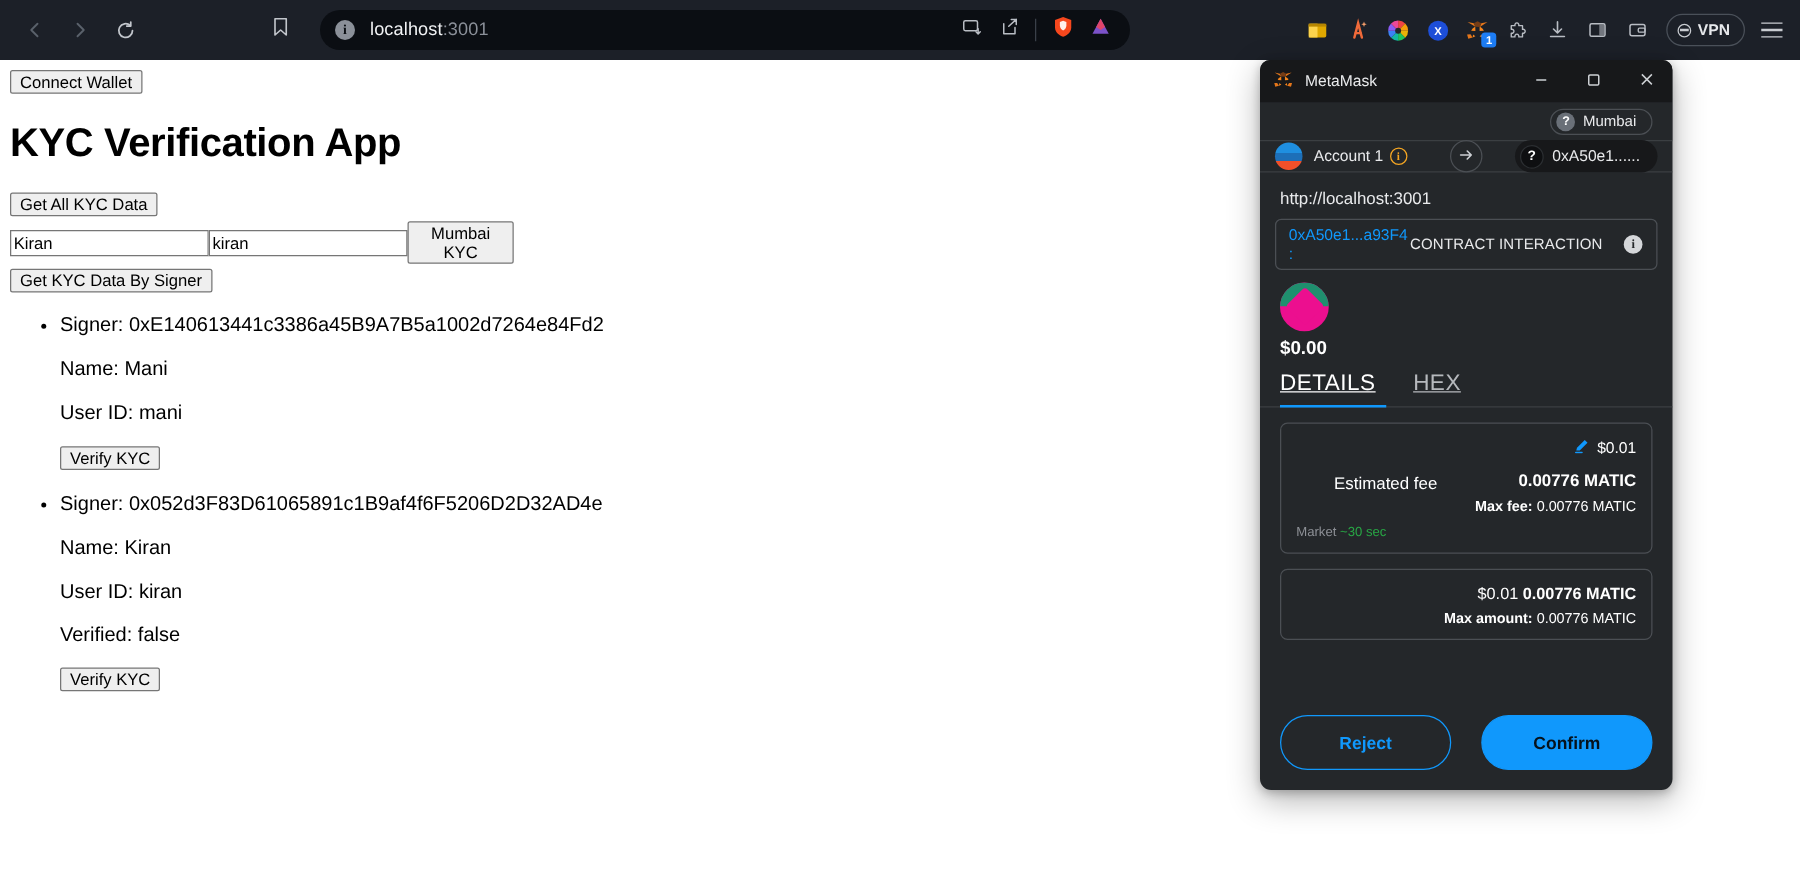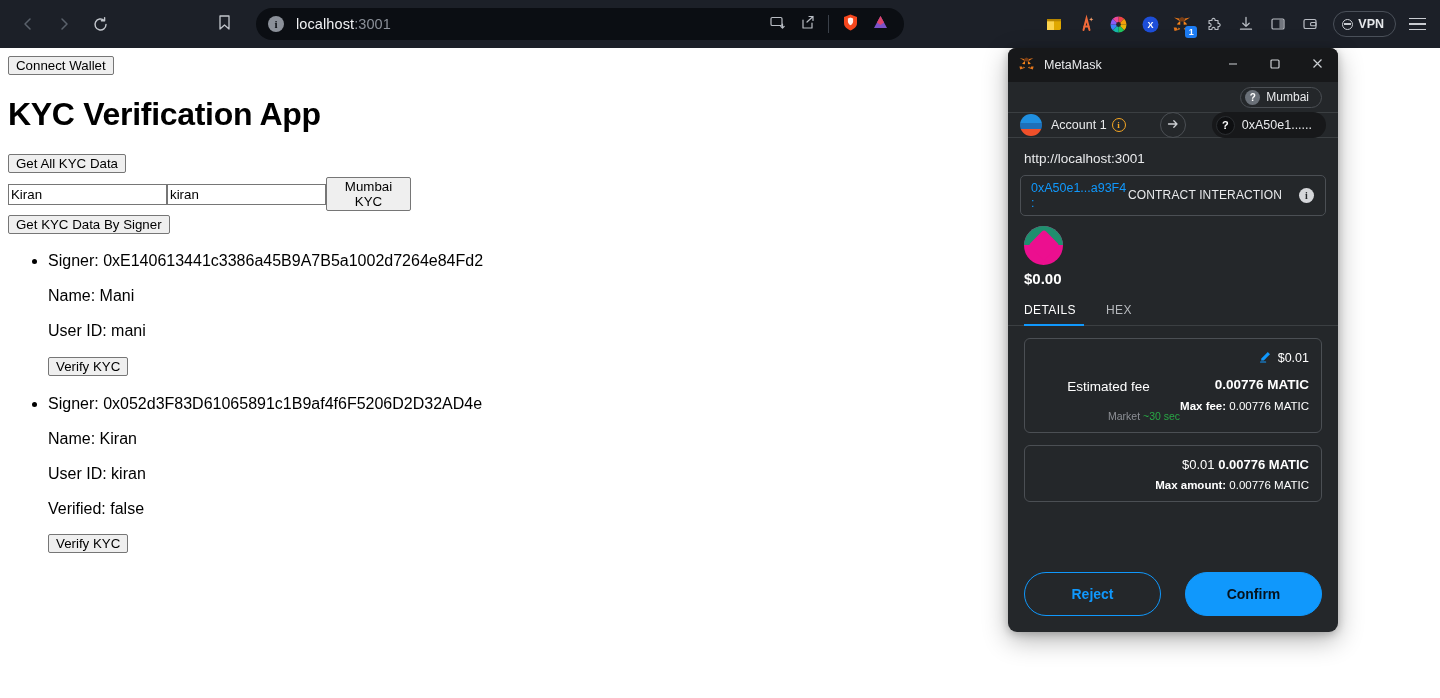--- a/index.html
+++ b/index.html
@@ -306,38 +306,38 @@
     font-size: 15px; font-weight: bold; color: #ffffff;
     margin-top: 5px;
   }
   .mm-tabs {
     display: flex; align-items: flex-end;
     border-bottom: 1px solid #3b3f42;
     padding-left: 16px;
     height: 29px; flex: none;
   }
   .mm-tab {
-    font-size: 12px; letter-spacing: 0.4px;
+    font-size: 18px; letter-spacing: 0.4px;
     color: #b6b9bd; padding: 0 8px 7px 0;
     margin-right: 22px; cursor: pointer;
     border-bottom: 2px solid transparent;
-    position: relative; top: 1px;
+    position: relative; top: 1px; text-decoration: underline;
   }
   .mm-tab.active { color: #ffffff; border-bottom-color: #1098fc; }
   .mm-body { padding: 12px 16px 0 16px; flex: 1 1 auto; }
   .mm-card {
     border: 1px solid #4b4f54; border-radius: 6px;
     padding: 11px 12px 10px 12px;
     margin-bottom: 12px;
     display: flex; align-items: flex-start;
   }
   .mm-card-left { flex: 1 1 auto; }
   .mm-card-right { text-align: right; }
   .mm-fee-label { font-size: 13.5px; color: #ffffff; margin-top: 29px; text-align: center; }
-  .mm-market { font-size: 10.5px; color: #8d9096; margin-top: 16px; text-align: right; }
+  .mm-market { font-size: 10.5px; color: #8d9096; margin-top: 26px; }
   .mm-market .secs { color: #28a745; }
   .mm-edit-row {
     display: flex; align-items: center; justify-content: flex-end; gap: 6px;
     font-size: 12.5px; color: #ffffff;
   }
   .mm-fee-main {
     font-size: 13.5px; font-weight: bold; color: #ffffff; margin-top: 11px;
   }
   .mm-maxfee {
     font-size: 11.5px; color: #ffffff; margin-top: 8px;

